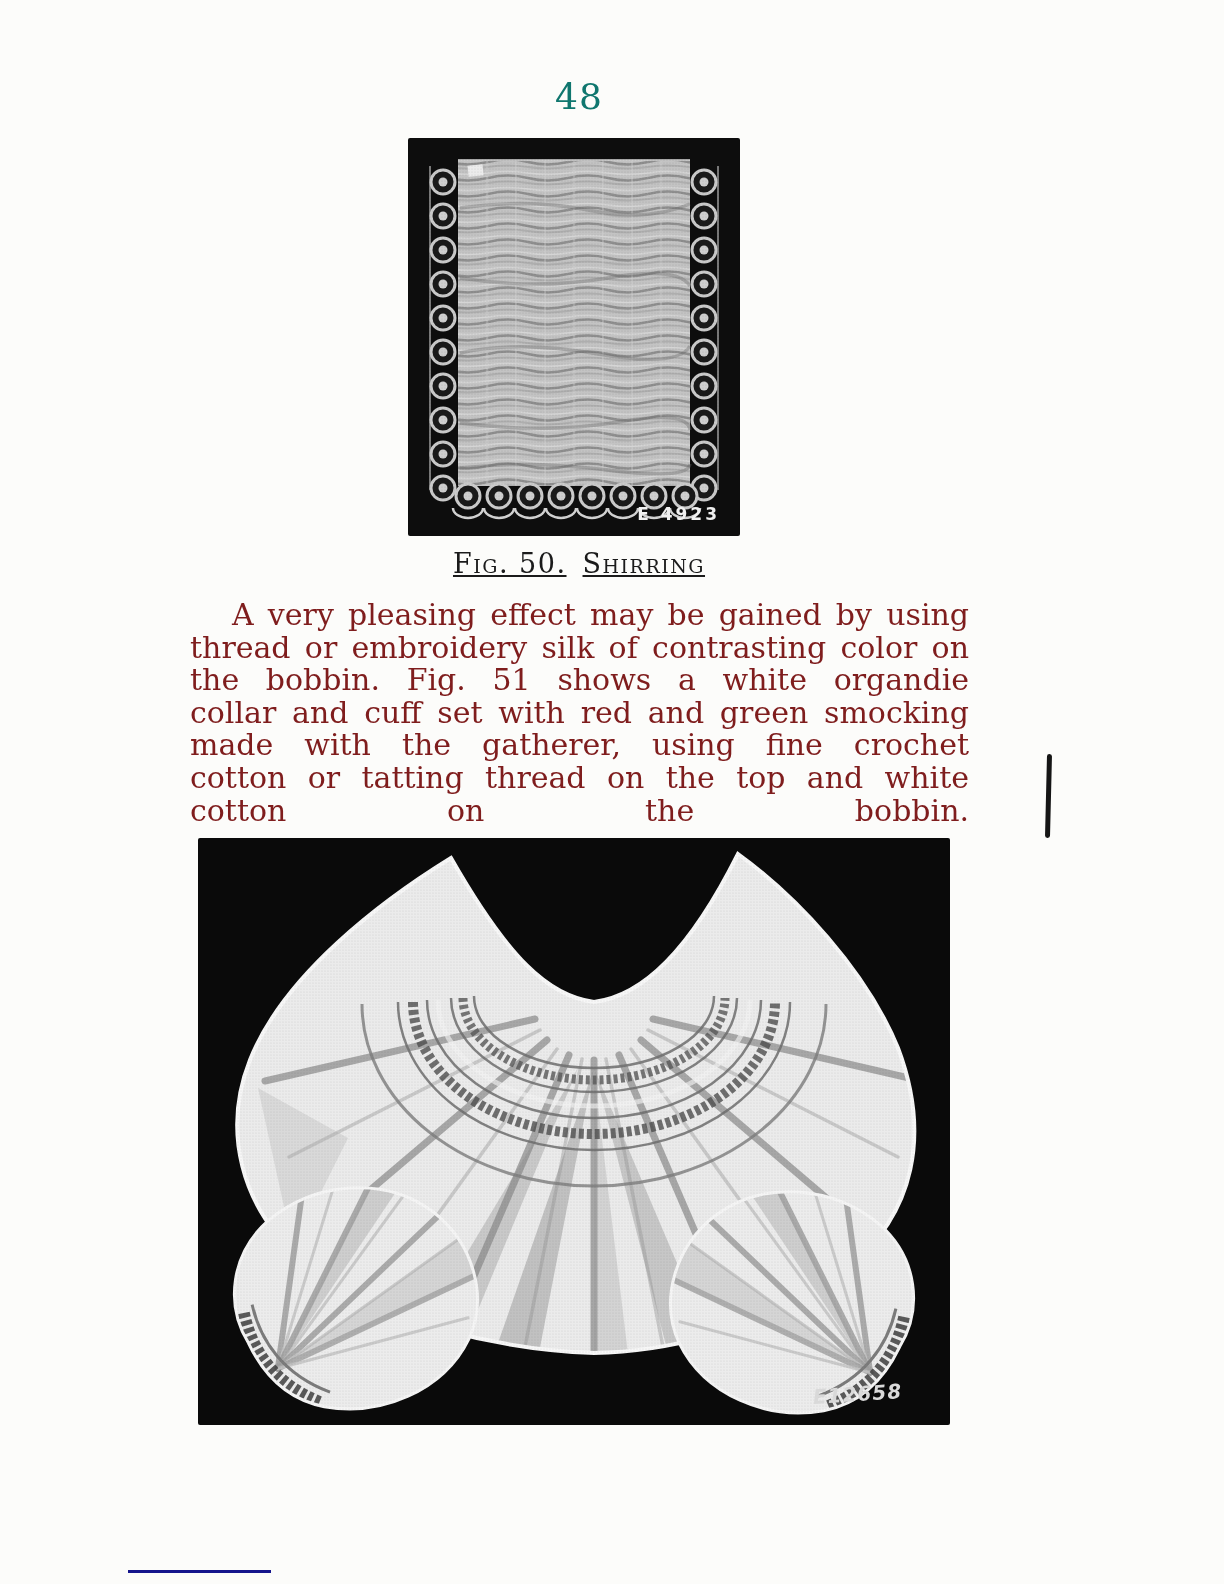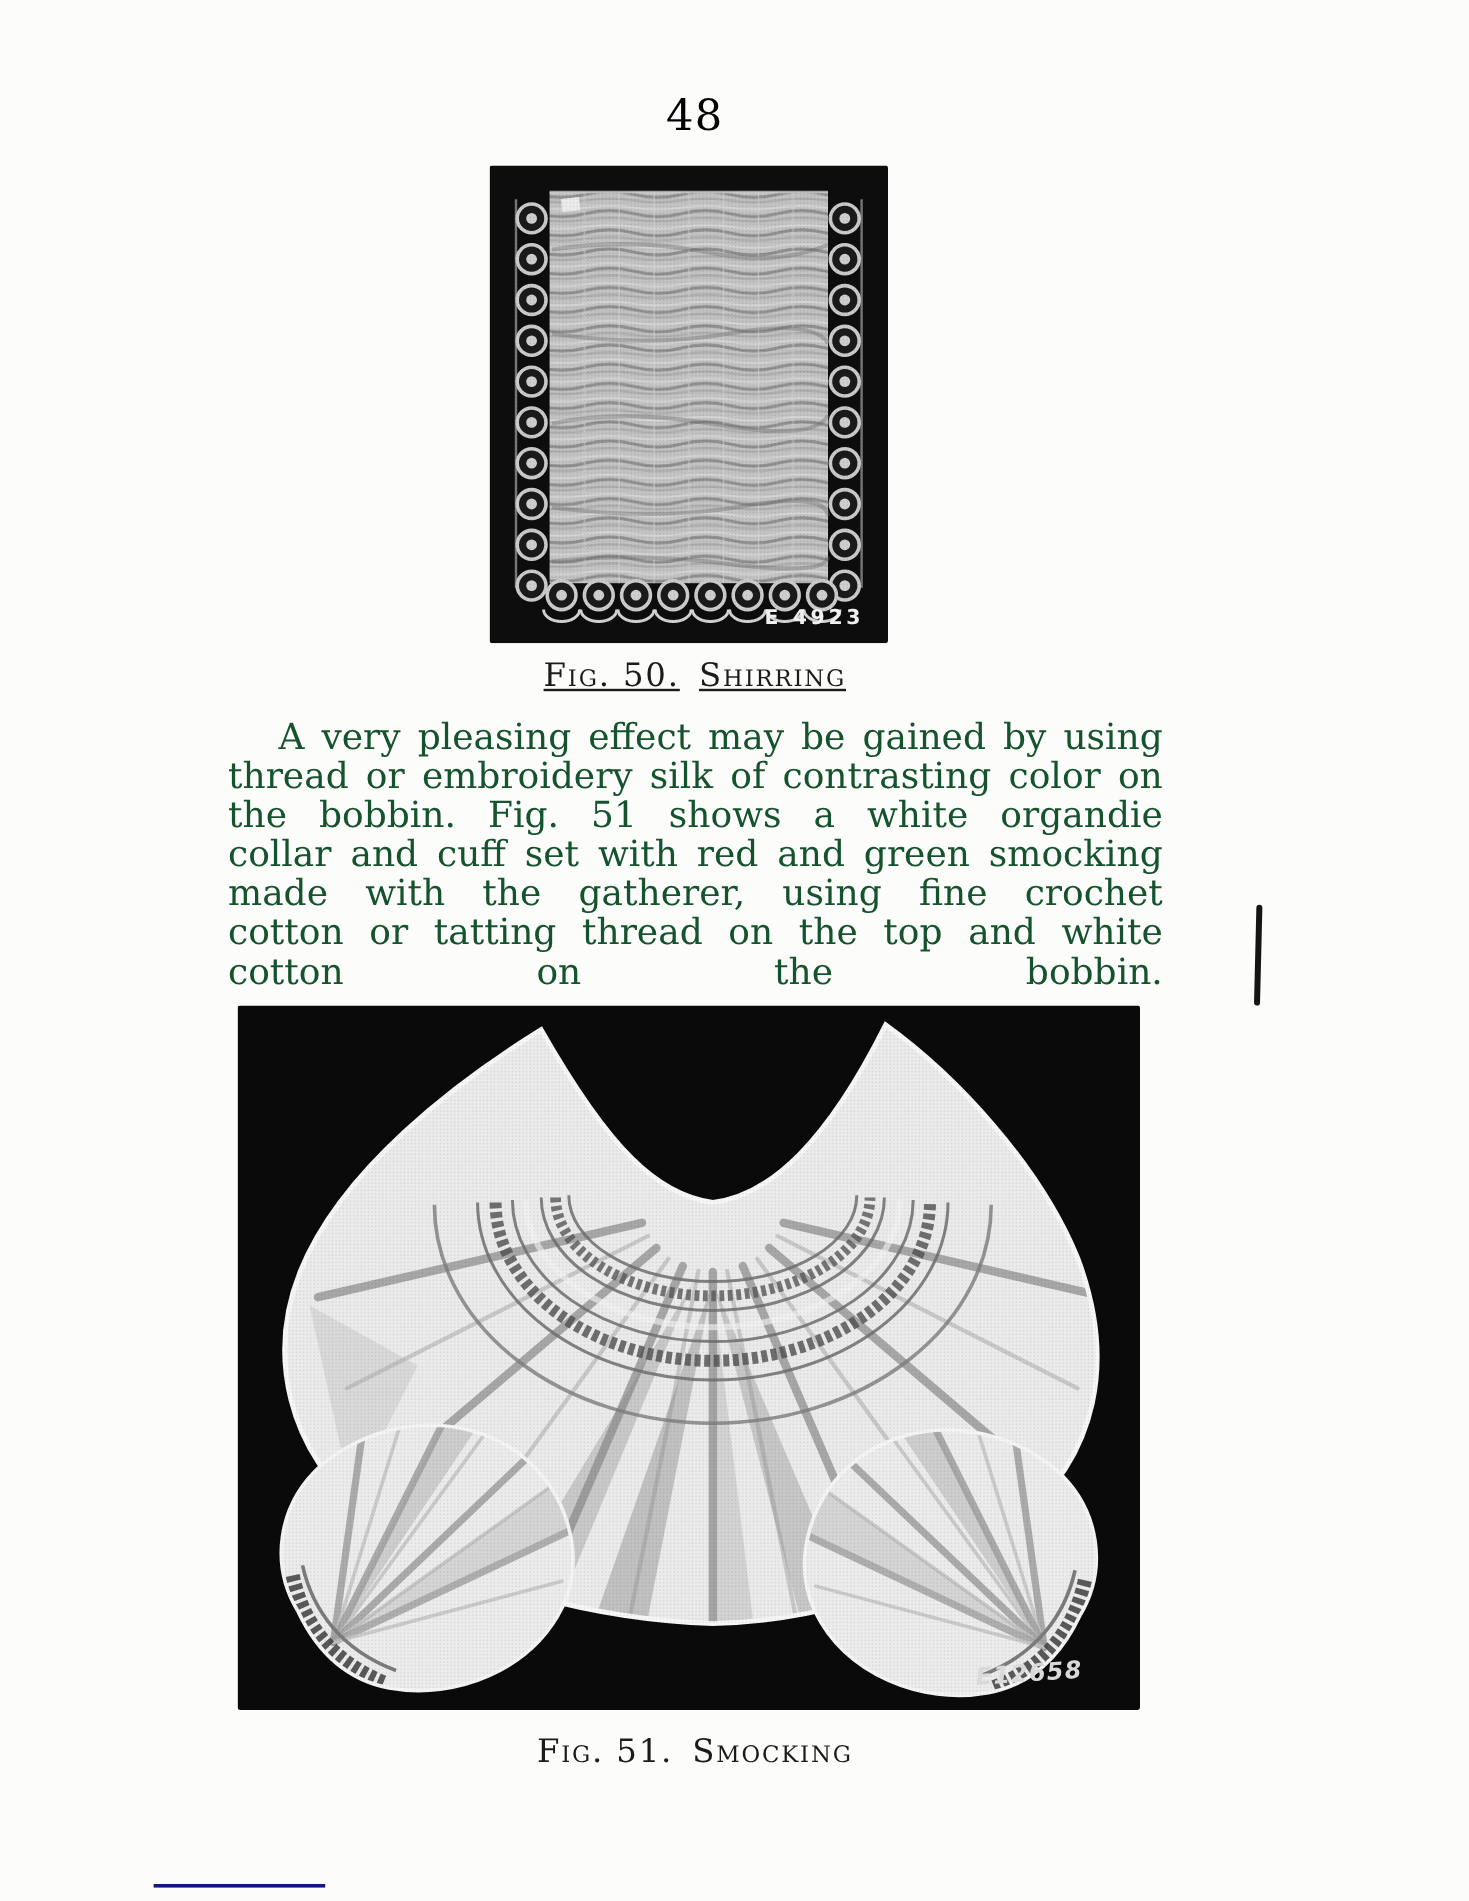--- a/index.html
+++ b/index.html
@@ -3,36 +3,36 @@
 <meta charset="utf-8">
 <style>
   html,body { margin:0; padding:0; background:#ffffff; }
   .page {
     position:relative; width:1224px; height:1584px;
     background:#fcfcfa; overflow:hidden;
     font-family:"DejaVu Serif","Liberation Serif",serif;
   }
   .pagenum {
     position:absolute; left:190px; top:76px; width:778px;
-    text-align:center; font-size:36px; color:#000000; letter-spacing:1px;
+    text-align:center; font-size:36px; color:#0f766e; letter-spacing:1px;
   }
   .figure { position:absolute; }
   #fig50 { left:408px; top:138px; width:332px; height:474px;text-align:center; }
   #fig51 { left:198px; top:838px; width:752px; height:587px; }
   .figure svg { display:block; }
   .caption {
     position:absolute; left:190px; width:778px; text-align:center;
     font-variant:small-caps; font-size:27px; letter-spacing:1.5px; color:#1b1b1b;
   }
   #cap50 { top:548px;text-decoration:underline; }
   #cap51 { top:1444px; }
   .caption .cap-title { margin-left:16px; }
   .body-text {
     position:absolute; left:190px; top:599px; width:779px;
-    font-size:30px; line-height:32.6px; color:#14532d;
+    font-size:30px; line-height:32.6px; color:#7f1d1d;
     text-align:justify; text-align-last:justify;
     text-indent:42px; word-spacing:0.14em;
   }
   .ink-mark {
     position:absolute; left:1046px; top:754px; width:5px; height:84px;
     background:#151515; border-radius:3px; transform:rotate(1.4deg);
   }
   .blue-line {
     position:absolute; left:128px; top:1570px; width:143px; height:3px;
   }
@@ -269,19 +269,16 @@
 
       <use href="#cuff" transform="translate(12,346) rotate(-5 140 115)"></use>
       <use href="#cuff" transform="translate(740,350) scale(-1,1) rotate(-5 140 115)"></use>
 
       <rect x="0" y="0" width="752" height="587" fill="url(#ht2)" opacity="0.45"></rect>
 
       <text transform="translate(660,563) rotate(-4)" text-anchor="middle" font-family="DejaVu Sans, sans-serif" font-style="italic" font-weight="bold" font-size="20" letter-spacing="1" fill="#d9d9d9">E12658</text>
     </svg>
   </div>
 
-  <div class="caption" id="cap51">
-    <span>Fig. 51.</span><span class="cap-title">Smocking</span>
-  </div>
 
   <div class="blue-line" style="background: rgb(21, 21, 140);"></div>
 
 </div>
 
 </body></html>

